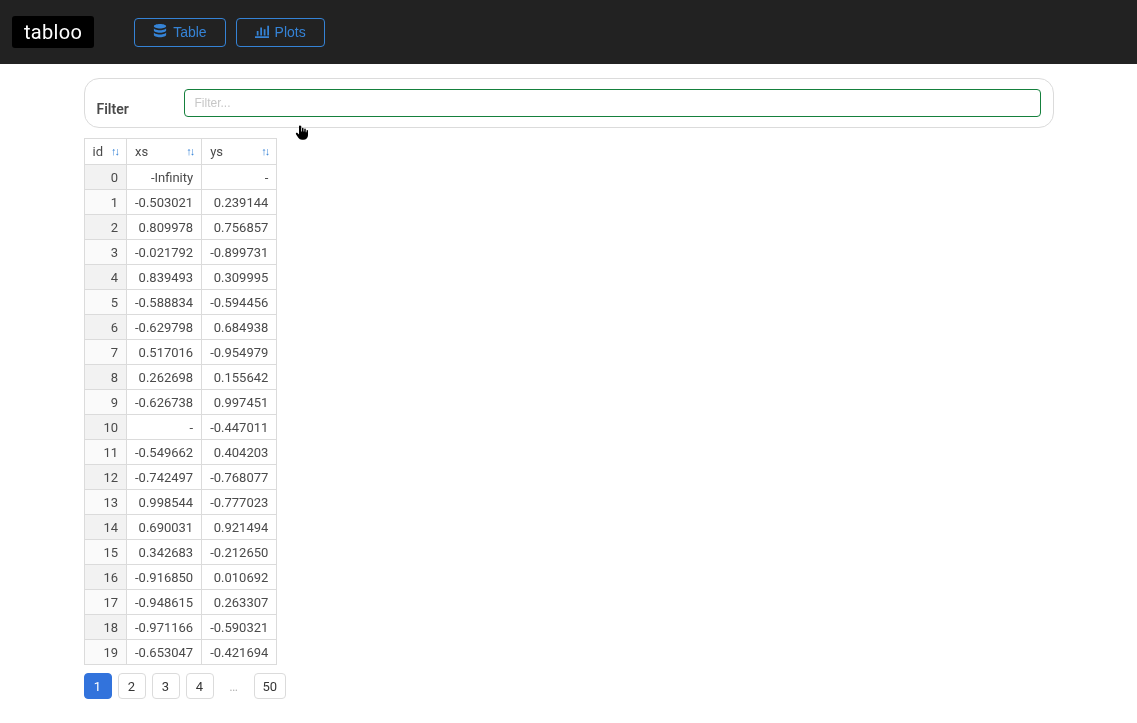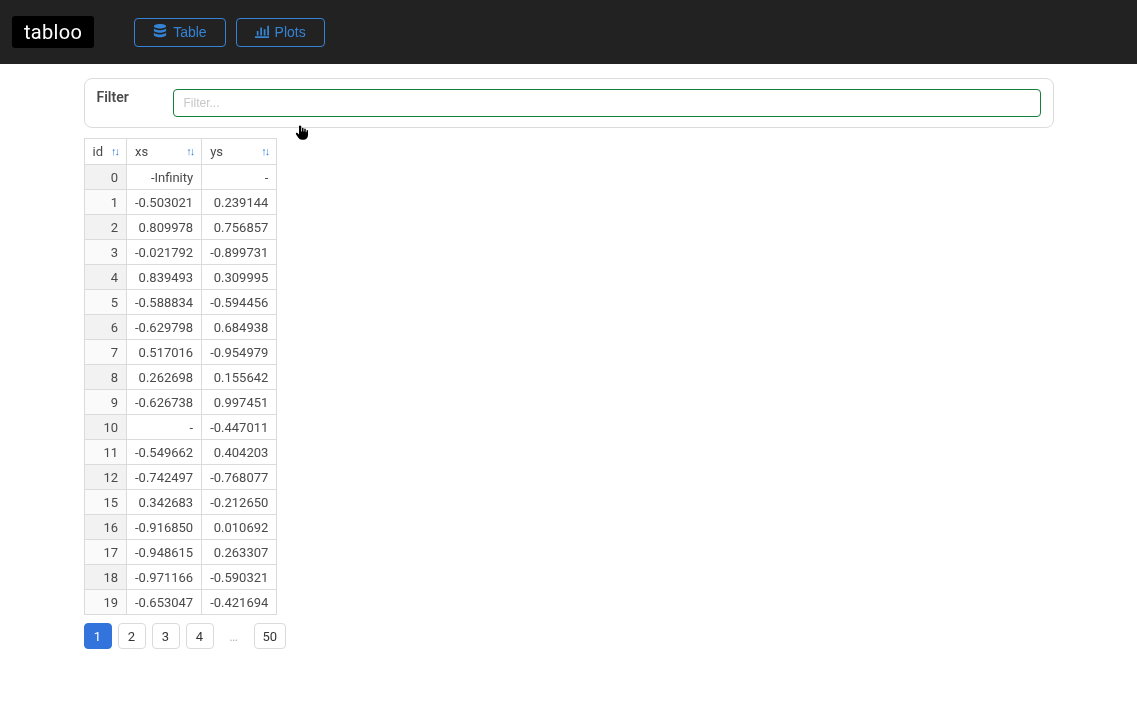--- a/index.html
+++ b/index.html
@@ -36,25 +36,25 @@
   }
   .nav-btn svg { width: 14px; height: 14px; fill: #3583d6; }
   
   .container {
     width: 970px;
     margin: 14px auto 0 auto;
   }
   
   .filter-row {
     display: flex;
-    align-items: flex-start;
+    align-items: flex-end;
     border: 1px solid #dbdbdb;
-    border-radius: 8px;
+    border-radius: 15px;
     padding: 10px 12px;
-    gap: 6px;
+    gap: 17px;
   }
   .filter-label {
     font-weight: 600;
     font-size: 14px;
     color: #4a4a4a;
     width: 70px;
   }
   .filter-input {
     flex: 1;
     border: 1px solid #15803d;
@@ -262,20 +262,30 @@
           <td>11</td>
           <td>-0.549662</td>
           <td>0.404203</td>
         </tr>
         <tr>
           <td>12</td>
           <td>-0.742497</td>
           <td>-0.768077</td>
         </tr>
         <tr>
+          <td>13</td>
+          <td>0.998544</td>
+          <td>-0.777023</td>
+        </tr>
+        <tr>
+          <td>14</td>
+          <td>0.690031</td>
+          <td>0.921494</td>
+        </tr>
+        <tr>
           <td>15</td>
           <td>0.342683</td>
           <td>-0.212650</td>
         </tr>
         <tr>
           <td>16</td>
           <td>-0.916850</td>
           <td>0.010692</td>
         </tr>
         <tr>

